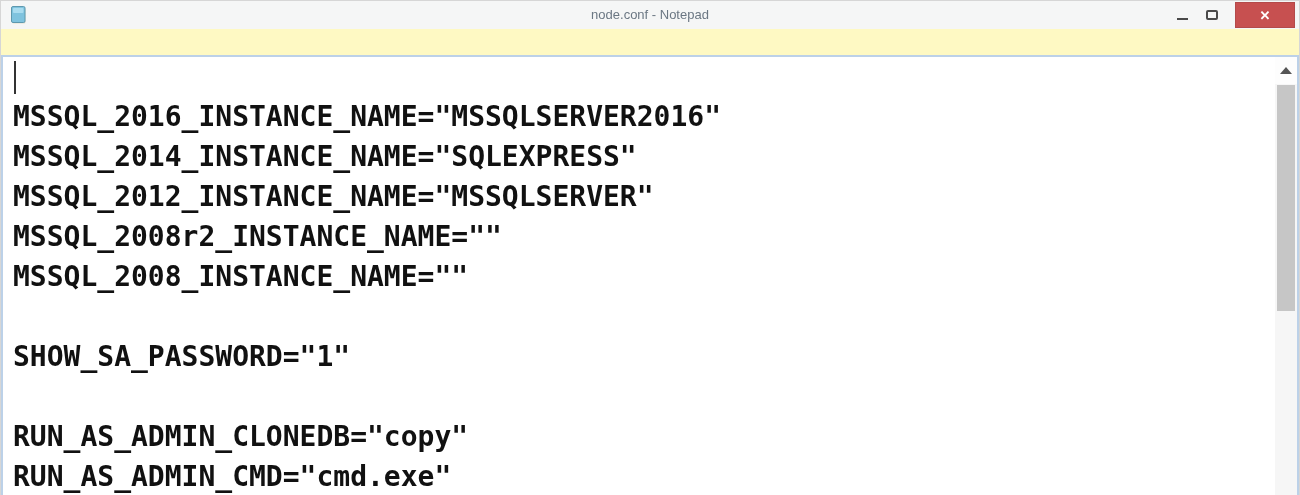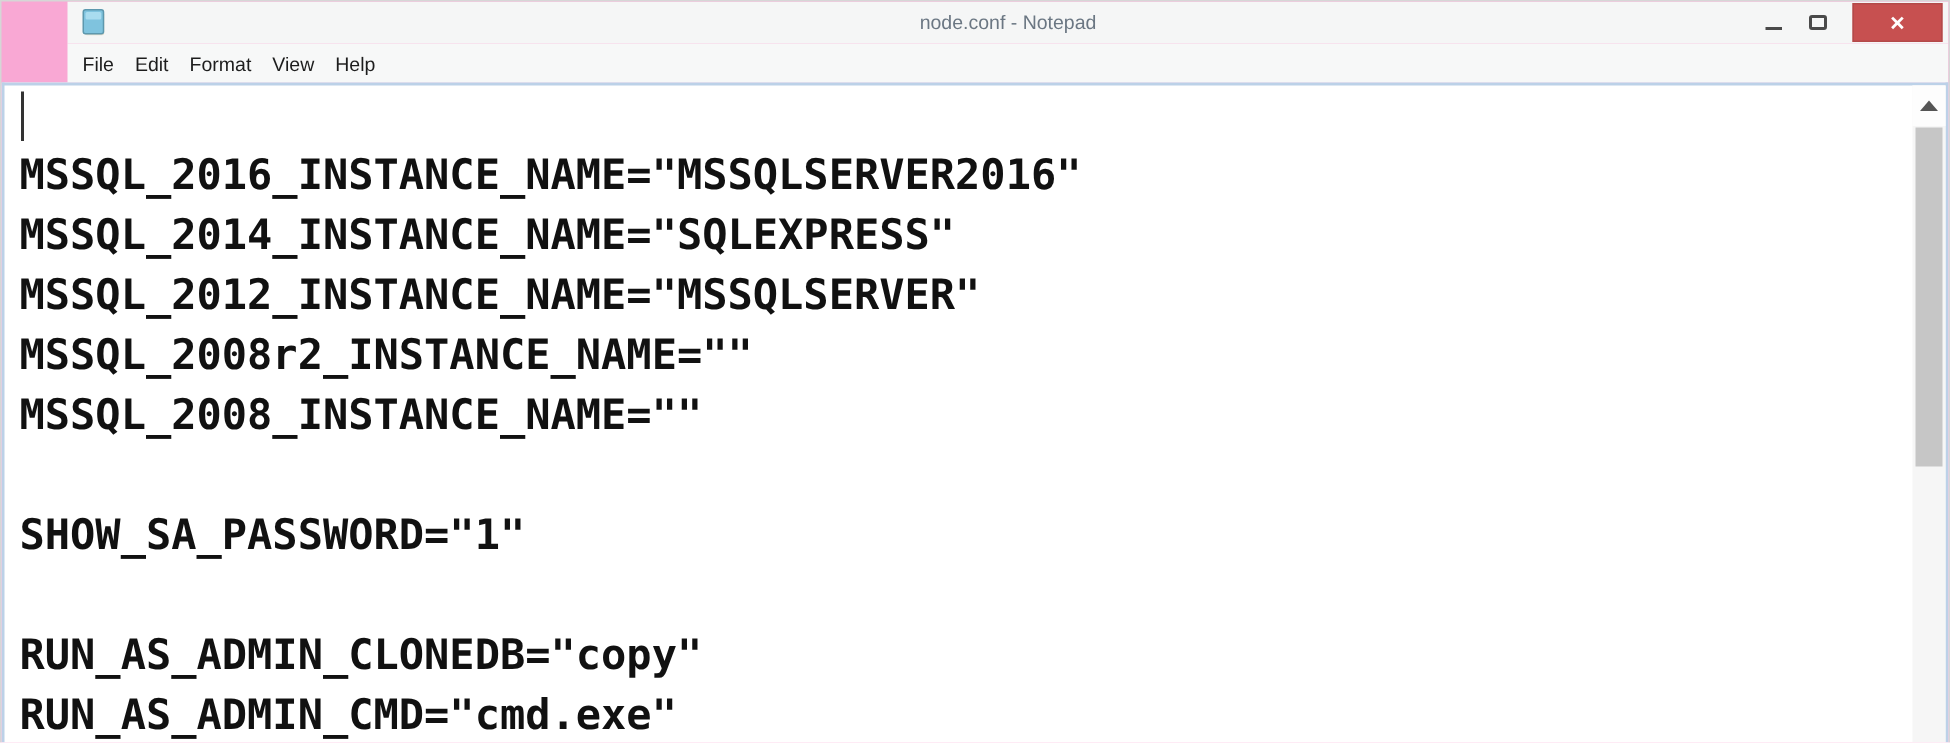--- a/index.html
+++ b/index.html
@@ -2,26 +2,25 @@
 <html><head>
 <meta charset="utf-8">
 <style>
   html, body { margin: 0; padding: 0; background: #ffffff; }
   * { box-sizing: border-box; }
 
   .window {
     position: relative;
     width: 1300px;
     height: 495px;
-    background: #f9a8d4;
+    background: #fef9c3;
     border: 1px solid #d6d6d6;
     border-bottom: none;
     font-family: "Liberation Sans", sans-serif;
     overflow: hidden;
-    padding-left: 44px;
   }
 
   
   .titlebar {
     position: relative;
     height: 28px;
     background: #f5f6f6;
     display: flex;
     align-items: center;
   }
@@ -207,27 +206,20 @@
       </button>
       <button class="ctrl-btn">
         <span class="max-glyph"></span>
       </button>
       <button class="ctrl-btn close-btn">
         <span class="close-glyph">✕</span>
       </button>
     </div>
   </div>
 
-  <div class="menubar">
-    <div class="menu-item">File</div>
-    <div class="menu-item">Edit</div>
-    <div class="menu-item">Format</div>
-    <div class="menu-item">View</div>
-    <div class="menu-item">Help</div>
-  </div>
 
   <div class="content">
     <div class="text-editor">
       <div class="caret"></div>
       <div class="editor-line"></div>
       <div class="editor-line">MSSQL_2016_INSTANCE_NAME="MSSQLSERVER2016"</div>
       <div class="editor-line">MSSQL_2014_INSTANCE_NAME="SQLEXPRESS"</div>
       <div class="editor-line">MSSQL_2012_INSTANCE_NAME="MSSQLSERVER"</div>
       <div class="editor-line">MSSQL_2008r2_INSTANCE_NAME=""</div>
       <div class="editor-line">MSSQL_2008_INSTANCE_NAME=""</div>

